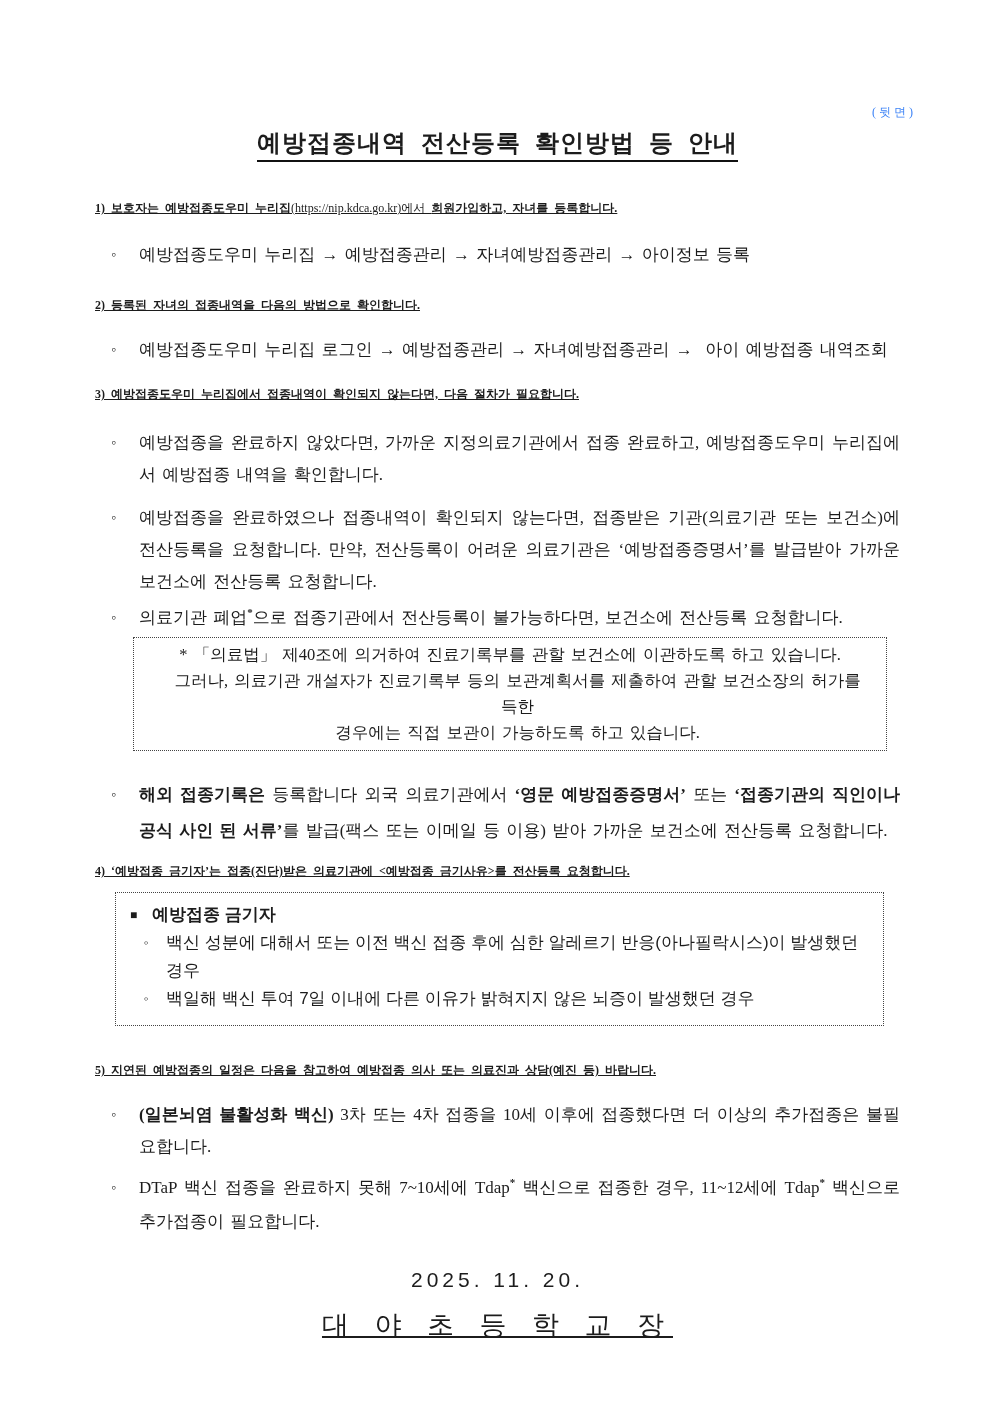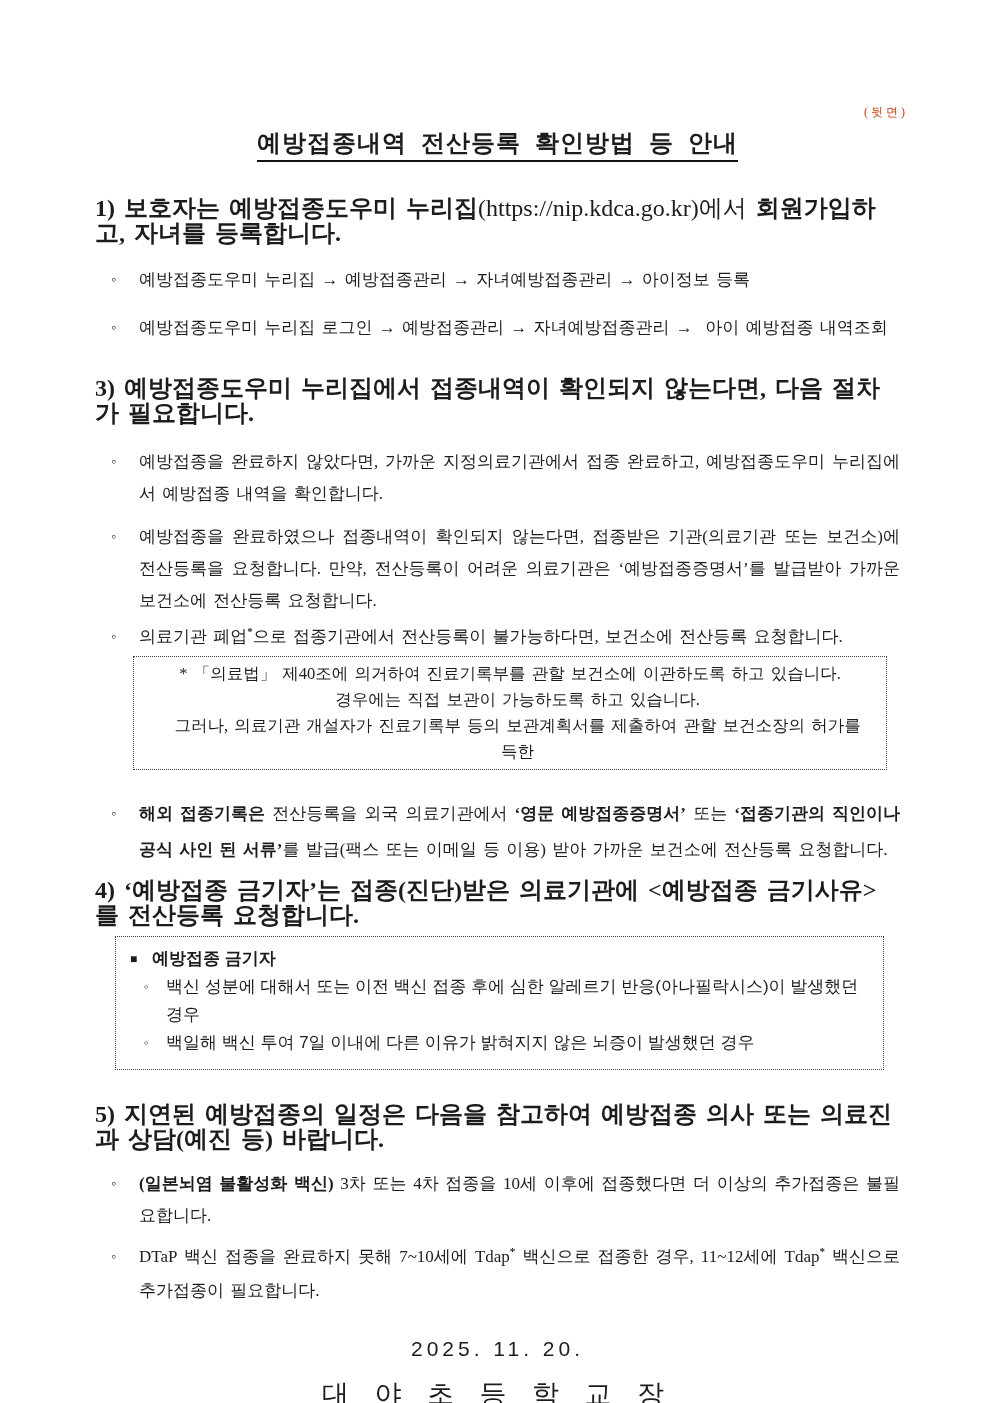--- a/index.html
+++ b/index.html
@@ -7,38 +7,38 @@
     position:relative;
     width:992px;height:1403px;
     margin:0 auto;
     background:#ffffff;
     color:#1c1c1c;
     font-family:"Liberation Serif","DejaVu Serif",serif;
     overflow:hidden;
     box-sizing:border-box;
   }
   .corner-note{
-    position:absolute;top:104px;right:84px;
-    font-size:12px;letter-spacing:3px;color:#c2410c;
+    position:absolute;top:104px;right:76px;
+    font-size:12px;letter-spacing:3px;color:#3b82f6;
   }
   .content{padding:130px 92px 0 95px;}
 
   .title-wrap{text-align:center;}
   .doc-title{
     display:inline-block;
     font-size:24px;font-weight:bold;
     letter-spacing:1px;word-spacing:7px;
     border-bottom:2px solid #111;
     padding-bottom:3px;line-height:27px;
     white-space:pre-wrap;
   }
 
   .h-item{
-    font-size:24px;font-weight:bold;line-height:25px;
-    word-spacing:3px;white-space:pre-wrap;
+    font-size:12px;font-weight:bold;line-height:25px;
+    word-spacing:3px;white-space:pre-wrap;text-decoration:underline;
   }
   .num{font-weight:bold;}
 
   .bullet{
     display:flex;align-items:flex-start;
     font-size:17px;line-height:32px;
     padding-left:16px;word-spacing:2px;
   }
   .bullet .marker{
     flex:none;width:28px;font-size:14px;line-height:inherit;
@@ -90,21 +90,21 @@
     font-size:27px;letter-spacing:9px;line-height:32px;
     white-space:pre-wrap;
     text-decoration:underline;
   }
 
   
   .mt-title-1{margin-top:34px;}
   .m-b1{margin-top:18px;}
   .m-h2{margin-top:22px;}
   .m-b2{margin-top:16px;}
-  .m-h3{margin-top:32px;}
+  .m-h3{margin-top:16px;}
   .m-b3a{margin-top:20px;}
   .m-b3b{margin-top:11px;}
   .m-b3c{margin-top:7px;}
   .m-b3d{margin-top:26px;}
   .m-h4{margin-top:10px;}
   .m-h5{margin-top:32px;}
   .m-b5a{margin-top:16px;}
   .m-b5b{margin-top:8px;line-height:34px;}
 </style>
 </head>
@@ -120,20 +120,21 @@
       <div class="doc-title">예방접종내역 전산등록 확인방법 등 안내</div>
     </div>
 
     <div class="h-item mt-title-1"><span class="num">1) </span><span class="seg-b">보호자는 예방접종도우미 누리집</span><span style="font-weight:normal">(https://nip.kdca.go.kr)에서 </span><span class="seg-b">회원가입하고, 자녀를 등록합니다.</span></div>
 
     <div class="bullet m-b1">
       <span class="marker">◦</span>
       <span class="btext pre">예방접종도우미 누리집 → 예방접종관리 → 자녀예방접종관리 → 아이정보 등록</span>
     </div>
 
+    <div class="h-item m-h2"><span class="num">2) </span><span>등록된 자녀의 접종내역을 다음의 방법으로 확인합니다.</span></div>
 
     <div class="bullet m-b2">
       <span class="marker">◦</span>
       <span class="btext pre">예방접종도우미 누리집 로그인 → 예방접종관리 → 자녀예방접종관리 →  아이 예방접종 내역조회</span>
     </div>
 
     <div class="h-item m-h3"><span class="num">3) </span><span>예방접종도우미 누리집에서 접종내역이 확인되지 않는다면, 다음 절차가 필요합니다.</span></div>
 
     <div class="bullet m-b3a">
       <span class="marker">◦</span>
@@ -145,27 +146,27 @@
       <span class="btext just">예방접종을 완료하였으나 접종내역이 확인되지 않는다면, 접종받은 기관(의료기관 또는 보건소)에 전산등록을 요청합니다. 만약, 전산등록이 어려운 의료기관은 ‘예방접종증명서’를 발급받아 가까운 보건소에 전산등록 요청합니다.</span>
     </div>
 
     <div class="bullet m-b3c lh26">
       <span class="marker">◦</span>
       <span class="btext"><span>의료기관 폐업</span><sup class="ast">*</sup><span>으로 접종기관에서 전산등록이 불가능하다면, 보건소에 전산등록 요청합니다.</span></span>
     </div>
 
     <div class="law-box">
       <div class="law-line">* 「의료법」 제40조에 의거하여 진료기록부를 관할 보건소에 이관하도록 하고 있습니다.</div>
+      <div class="law-line indent">그러나, 의료기관 개설자가 진료기록부 등의 보관계획서를 제출하여 관할 보건소장의 허가를 득한</div>
       <div class="law-line indent">경우에는 직접 보관이 가능하도록 하고 있습니다.</div>
-      <div class="law-line indent">그러나, 의료기관 개설자가 진료기록부 등의 보관계획서를 제출하여 관할 보건소장의 허가를 득한</div>
     </div>
 
     <div class="bullet m-b3d lh36">
       <span class="marker">◦</span>
-      <span class="btext just"><span class="seg-b">해외 접종기록은</span><span> 전산등록을 외국 의료기관에서 </span><span class="seg-b">‘영문 예방접종증명서’</span><span> 또는 </span><span class="seg-b">‘접종기관의 직인이나 공식 사인 된 서류’</span><span>를 발급(팩스 또는 이메일 등 이용) 받아 가까운 보건소에 전산등록 요청합니다.</span></span>
+      <span class="btext just"><span class="seg-b">해외 접종기록은</span><span> 등록합니다 외국 의료기관에서 </span><span class="seg-b">‘영문 예방접종증명서’</span><span> 또는 </span><span class="seg-b">‘접종기관의 직인이나 공식 사인 된 서류’</span><span>를 발급(팩스 또는 이메일 등 이용) 받아 가까운 보건소에 전산등록 요청합니다.</span></span>
     </div>
 
     <div class="h-item m-h4"><span class="num">4) </span><span>‘예방접종 금기자’는 접종(진단)받은 의료기관에 &lt;예방접종 금기사유&gt;를 전산등록 요청합니다.</span></div>
 
     <div class="contra-box">
       <div class="contra-title">
         <span class="sq">■</span>
         <span>예방접종 금기자</span>
       </div>
       <div class="contra-bullet">

